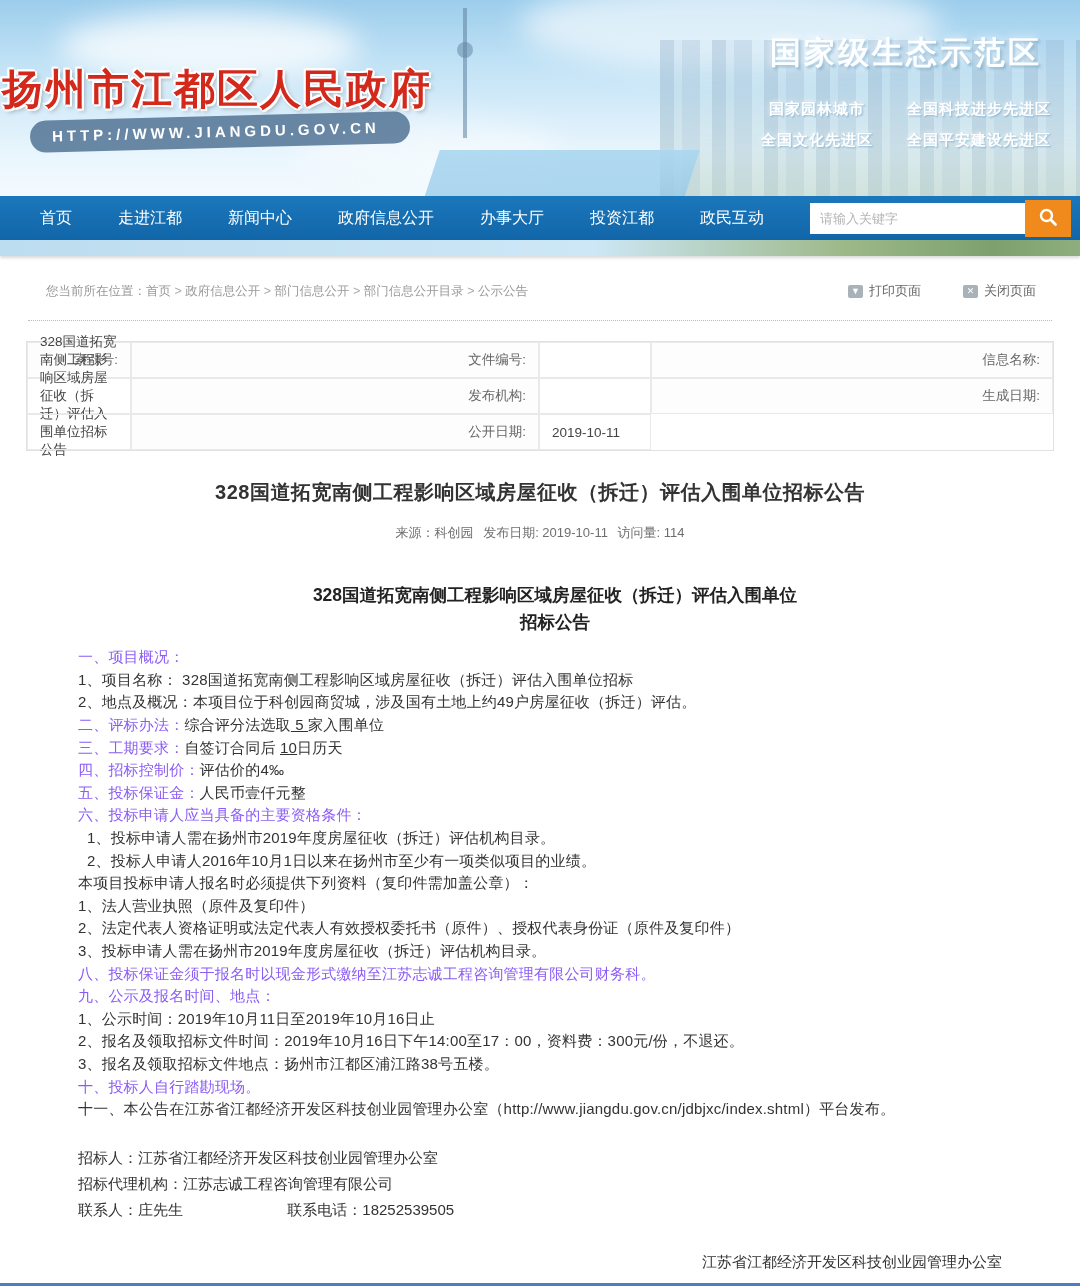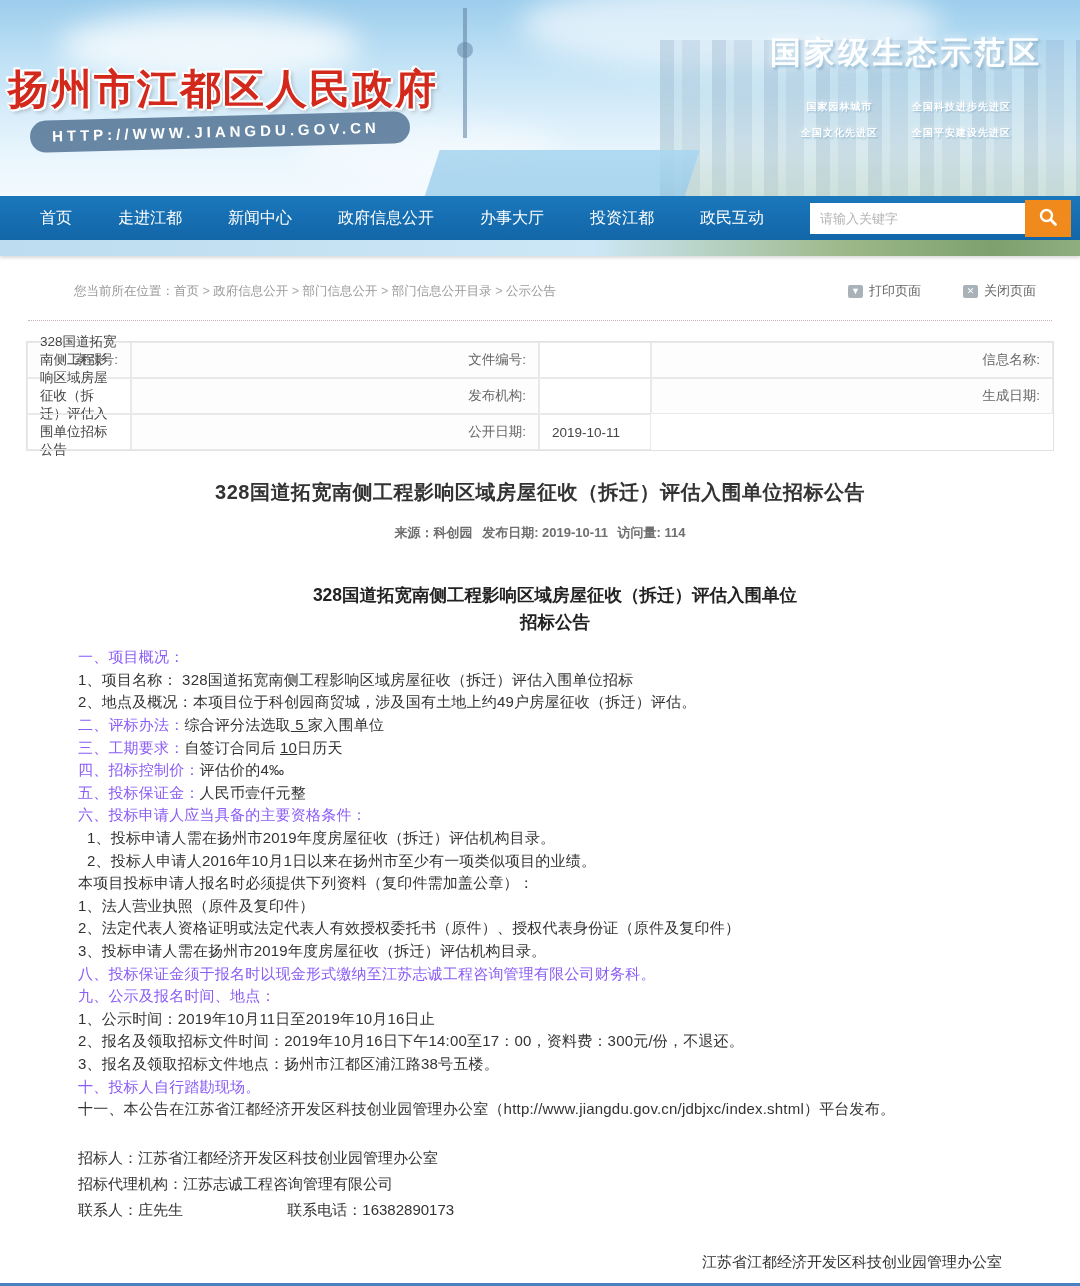--- a/index.html
+++ b/index.html
@@ -13,60 +13,60 @@
   .c1 { width:300px; height:70px; left:60px; top:12px; }
   .c2 { width:420px; height:90px; left:520px; top:-20px; opacity:.8; }
   .c3 { width:260px; height:60px; left:300px; top:120px; opacity:.6; }
   .city { position:absolute; right:0; top:40px; width:420px; height:156px; opacity:.55;
     background:
       linear-gradient(180deg,rgba(255,255,255,0) 0%,rgba(150,185,165,.25) 70%,rgba(120,165,125,.45) 100%),
       repeating-linear-gradient(90deg,rgba(105,140,175,.45) 0 14px,rgba(160,190,215,.25) 14px 22px,rgba(120,155,190,.4) 22px 40px,rgba(185,215,235,.2) 40px 52px); }
   .tower { position:absolute; left:463px; top:8px; width:4px; height:130px; background:rgba(95,130,160,.55); }
   .tower:before { content:""; position:absolute; left:-6px; top:34px; width:16px; height:16px; border-radius:50%; background:rgba(95,130,160,.5); }
   .river { position:absolute; left:430px; top:150px; width:260px; height:60px; background:linear-gradient(180deg,rgba(170,215,240,.9),rgba(140,195,230,.7)); transform:skewX(-18deg); }
-  .site-name { position:absolute; left:8px; top:62px; font-size:41px; font-weight:bold; letter-spacing:2px; color:#d3281c;
+  .site-name { position:absolute; left:2px; top:62px; font-size:41px; font-weight:bold; letter-spacing:2px; color:#d3281c;
     text-shadow:2px 0 #fff,-2px 0 #fff,0 2px #fff,0 -2px #fff,2px 2px #fff,-2px -2px #fff,3px 3px 4px rgba(60,60,60,.35); }
   .site-url-wrap { position:absolute; left:30px; top:116px; background:rgba(72,108,142,.8); border-radius:40px; padding:7px 30px 7px 22px; transform:rotate(-1.5deg); }
   .site-url { color:#fff; font-size:15px; font-weight:bold; letter-spacing:4px; }
   .banner-right { position:absolute; right:14px; top:32px; width:320px; text-align:center; }
   .slogan-main { font-size:31px; font-weight:bold; color:#fdfeff; letter-spacing:3px;
     text-shadow:0 0 8px rgba(255,255,255,.9),2px 2px 3px rgba(90,150,190,.8); }
   .slogan-grid { margin-top:26px; display:grid; grid-template-columns:auto auto; column-gap:34px; row-gap:12px; justify-content:center; }
-  .slogan { font-size:10px; font-weight:bold; color:#fff; letter-spacing:1px; white-space:nowrap;
+  .slogan { font-size:15px; font-weight:bold; color:#fff; letter-spacing:1px; white-space:nowrap;
     text-shadow:0 0 5px rgba(255,255,255,.8),1px 1px 2px rgba(90,150,190,.9); }
 
   
   .nav { height:44px; background:linear-gradient(180deg,#1b77bb,#1166a8); display:flex; align-items:center; padding:0 0 0 40px; position:relative; }
   .nav-item { color:#fff; font-size:16px; text-decoration:none; margin-right:46px; white-space:nowrap; cursor:pointer; }
   .nav-search { margin-left:auto; margin-right:18px; display:flex; align-items:center; }
   .search-input { width:215px; height:31px; border:none; outline:none; padding:0 10px; font-size:13px; color:#ef4444; background:#fff; }
   .search-input::placeholder { color:#b5b5b5; }
   .search-btn { width:46px; height:37px; background:#f08a1c; border:none; display:flex; align-items:center; justify-content:center; cursor:pointer; }
   .photo-strip { height:16px; background:linear-gradient(90deg,#bcdcef 0%,#cde7f6 55%,#9db98a 78%,#7da06e 92%,#8fae7f 100%); box-shadow:0 2px 3px rgba(0,0,0,.15); }
 
   
-  .crumb-row { display:flex; align-items:center; padding:26px 44px 14px 46px;margin-left:28px; }
+  .crumb-row { display:flex; align-items:center; padding:26px 44px 14px 46px; }
   .crumb { font-size:12.5px; color:#999; }
   .bc-item { color:#999; text-decoration:none; cursor:pointer; }
   .bc-sep { color:#aaa; }
   .page-actions { margin-left:auto; display:flex; gap:42px; }
   .pa-btn { display:flex; align-items:center; gap:6px; font-size:13px; color:#666; background:none; border:none; cursor:pointer; }
   .pa-ico { width:15px; height:13px; background:#a9b2b8; display:inline-flex; align-items:center; justify-content:center; color:#fff; font-size:9px; line-height:1; border-radius:2px; }
   .dotted-sep { margin:6px 28px 0 28px; border-bottom:1px dotted #c8b4b4; }
 
   
   .info-table { margin:20px 26px 0 26px; display:grid; grid-template-columns:104px 408px 112px 1fr; border:1px solid #e2e2e2; }
   .cell { border:1px solid #e9e9e9; height:36px; display:flex; align-items:center; font-size:13.5px; padding:0 12px; }
   .cell.label { justify-content:flex-end; color:#666; background:#fdfdfd; }
   .cell.value { color:#444; }
 
   
   .art-title { margin-top:28px; text-align:center; font-size:20px; font-weight:bold; color:#333; letter-spacing:.5px; }
   .art-meta { margin-top:18px; text-align:center; font-size:13px; color:#6f6f6f; }
-  .art-meta span { margin:0 3px;font-weight:bold; }
+  .art-meta span { margin:0 3px; }
   .art-body { padding:40px 48px 0 78px; color:#333; }
   .body-title { text-align:center; font-size:17.5px; font-weight:bold; line-height:1.55; color:#222; margin-bottom:10px; }
   .para { font-size:15px; line-height:22.6px; color:#333; letter-spacing:.2px; }
   .para .b { font-weight:normal; color:#8b5cf6;text-align:right; }
   .para .u { text-decoration:underline; }
   .para.indent { padding-left:9px; }
 
   .art-footer { padding:24px 76px 0 78px; font-size:15px; line-height:26px; color:#333; }
   .sig-line { margin-top:30px; text-align:right; padding-right:78px; font-size:15px; color:#333; }
 
@@ -188,18 +188,18 @@
       <div class="para"><span>十一、本公告在江苏省江都经济开发区科技创业园管理办公室（http://www.jiangdu.gov.cn/jdbjxc/index.shtml）平台发布。</span></div>
     </div>
 </div>
 
 <div class="art-footer">
   <div>招标人：江苏省江都经济开发区科技创业园管理办公室</div>
   <div>招标代理机构：江苏志诚工程咨询管理有限公司</div>
   <div>
     <span>联系人：庄先生</span>
     <span style="display:inline-block;width:96px;"></span>
-    <span>联系电话：16382890173</span>
+    <span>联系电话：18252539505</span>
   </div>
 </div>
 <div class="sig-line">江苏省江都经济开发区科技创业园管理办公室</div>
 
 <div class="bottom-bar"></div>
 
 </body></html>

